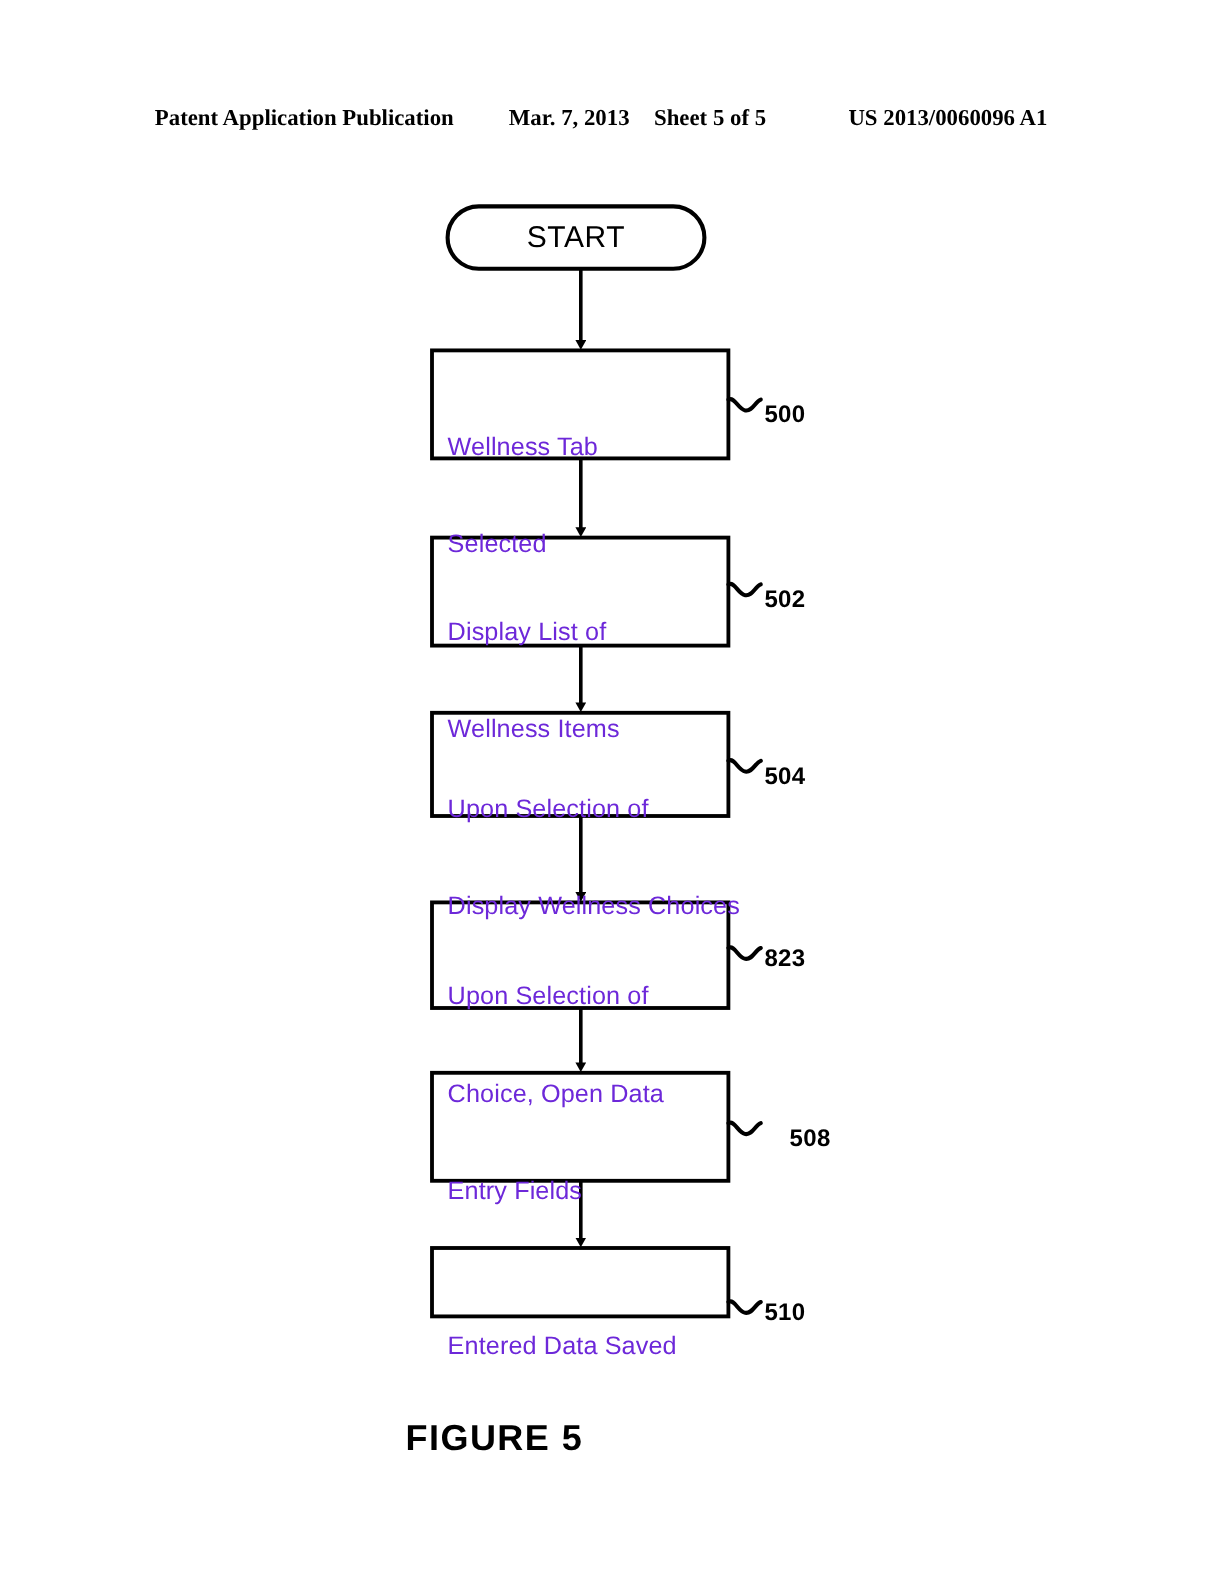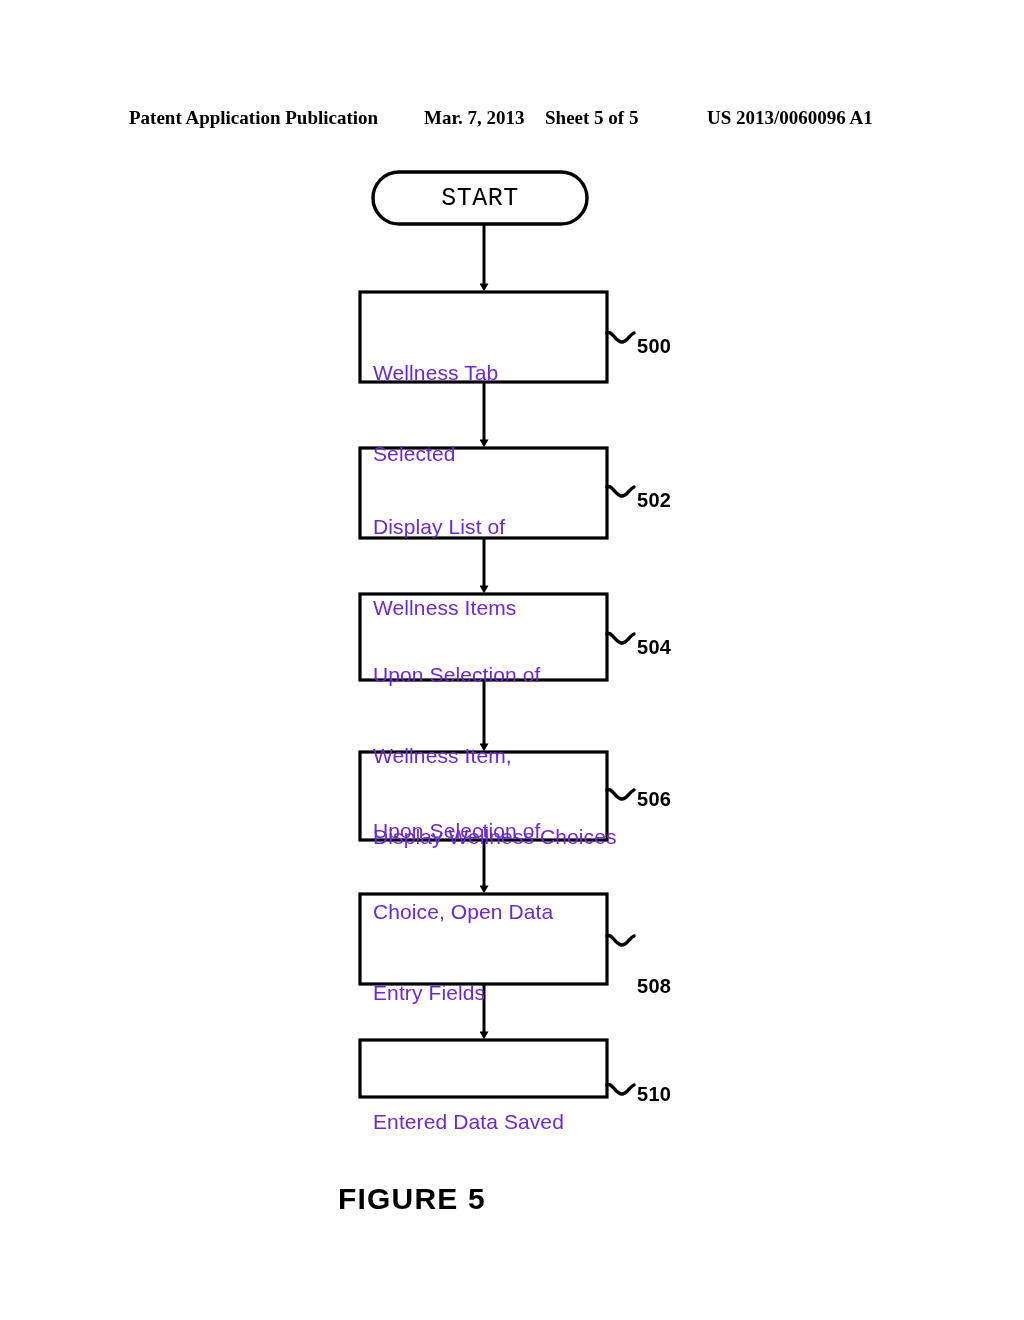--- a/index.html
+++ b/index.html
@@ -21,21 +21,20 @@
   .page-header {
     position: absolute;
     top: 88px;
     left: 0;
     width: 1024px;
     height: 24px;
     font-family: "Liberation Serif", serif;
     font-weight: bold;
     font-size: 19px;
     white-space: nowrap;
-    margin-top: 19px;
   }
   .hdr-pub   { position: absolute; left: 129px;  top: 0; }
   .hdr-date  { position: absolute; left: 424px;  top: 0; }
   .hdr-sheet { position: absolute; left: 545px;  top: 0; }
   .hdr-num   { position: absolute; left: 707px;  top: 0; }
 
   
   .flowchart {
     position: absolute;
     left: 0;
@@ -61,21 +60,21 @@
   }
   .start-label {
     position: absolute;
     left: 373px;
     top: 172px;
     width: 214px;
     height: 52px;
     display: flex;
     align-items: center;
     justify-content: center;
-    font-family: Liberation Mono, monospace;
+    font-family: Liberation Sans, sans-serif;
     font-size: 25px;
     letter-spacing: 0.5px;
   }
   .ref-num {
     position: absolute;
     font-family: "Liberation Sans", sans-serif;
     font-weight: bold;
     font-size: 20px;
     letter-spacing: 0.3px;
   }
@@ -152,36 +151,35 @@
     <div>Selected</div>
   </div>
 
   <div class="node-text" style="left:373px; top:459px;">
     <div>Display List of</div>
     <div>Wellness Items</div>
   </div>
 
   <div class="node-text" style="left:373px; top:607px;">
     <div>Upon Selection of</div>
-    <div>Wellness Item,</div>
     <div>Display Wellness Choices</div>
   </div>
 
   <div class="node-text" style="left:373px; top:763px;">
     <div>Upon Selection of</div>
     <div>Choice, Open Data</div>
     <div>Entry Fields</div>
   </div>
 
 
   <div class="node-text" style="left:373px; top:1054px;">
     <div>Entered Data Saved</div>
   </div>
 
   <div class="ref-num" style="left:637px; top:335px;">500</div>
   <div class="ref-num" style="left:637px; top:489px;text-align:center;">502</div>
   <div class="ref-num" style="left:637px; top:636px;">504</div>
-  <div class="ref-num" style="left:637px; top:788px;">506</div>
-  <div class="ref-num" style="left:637px; top:938px;margin-top:37px;">508</div>
+  <div class="ref-num" style="left:637px; top:788px;">823</div>
+  <div class="ref-num" style="left:658px; top:938px;">508</div>
   <div class="ref-num" style="left:637px; top:1083px;">510</div>
 </div>
 
 <div class="fig-caption">FIGURE 5</div>
 
 </body></html>

